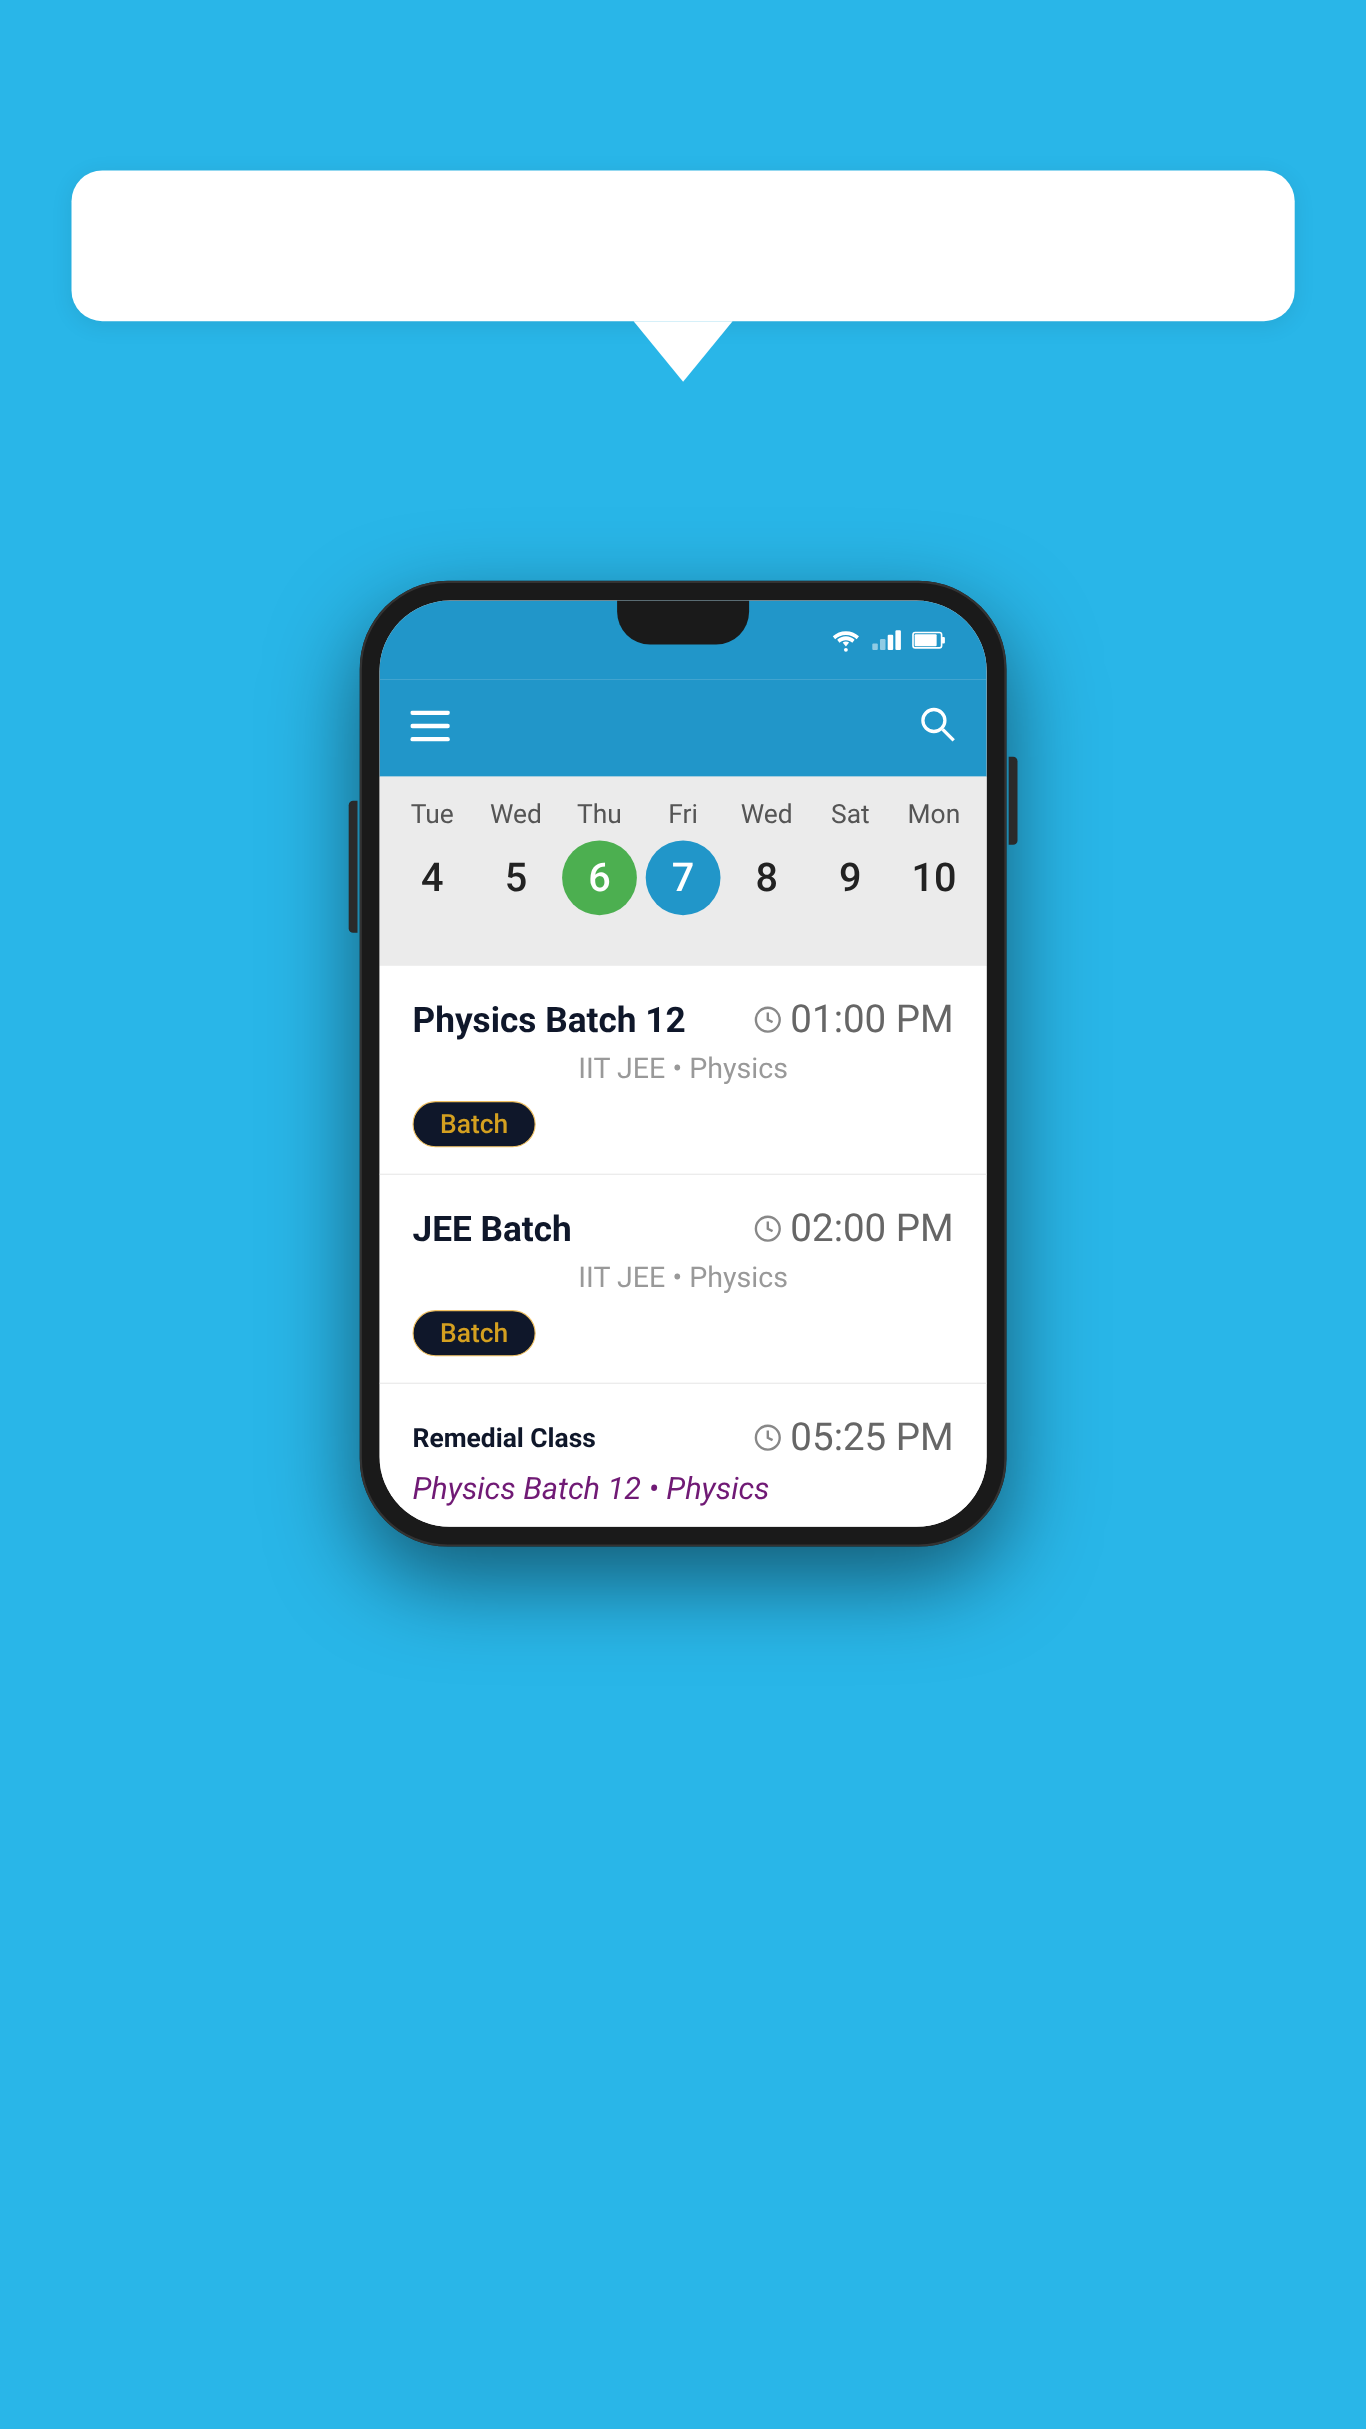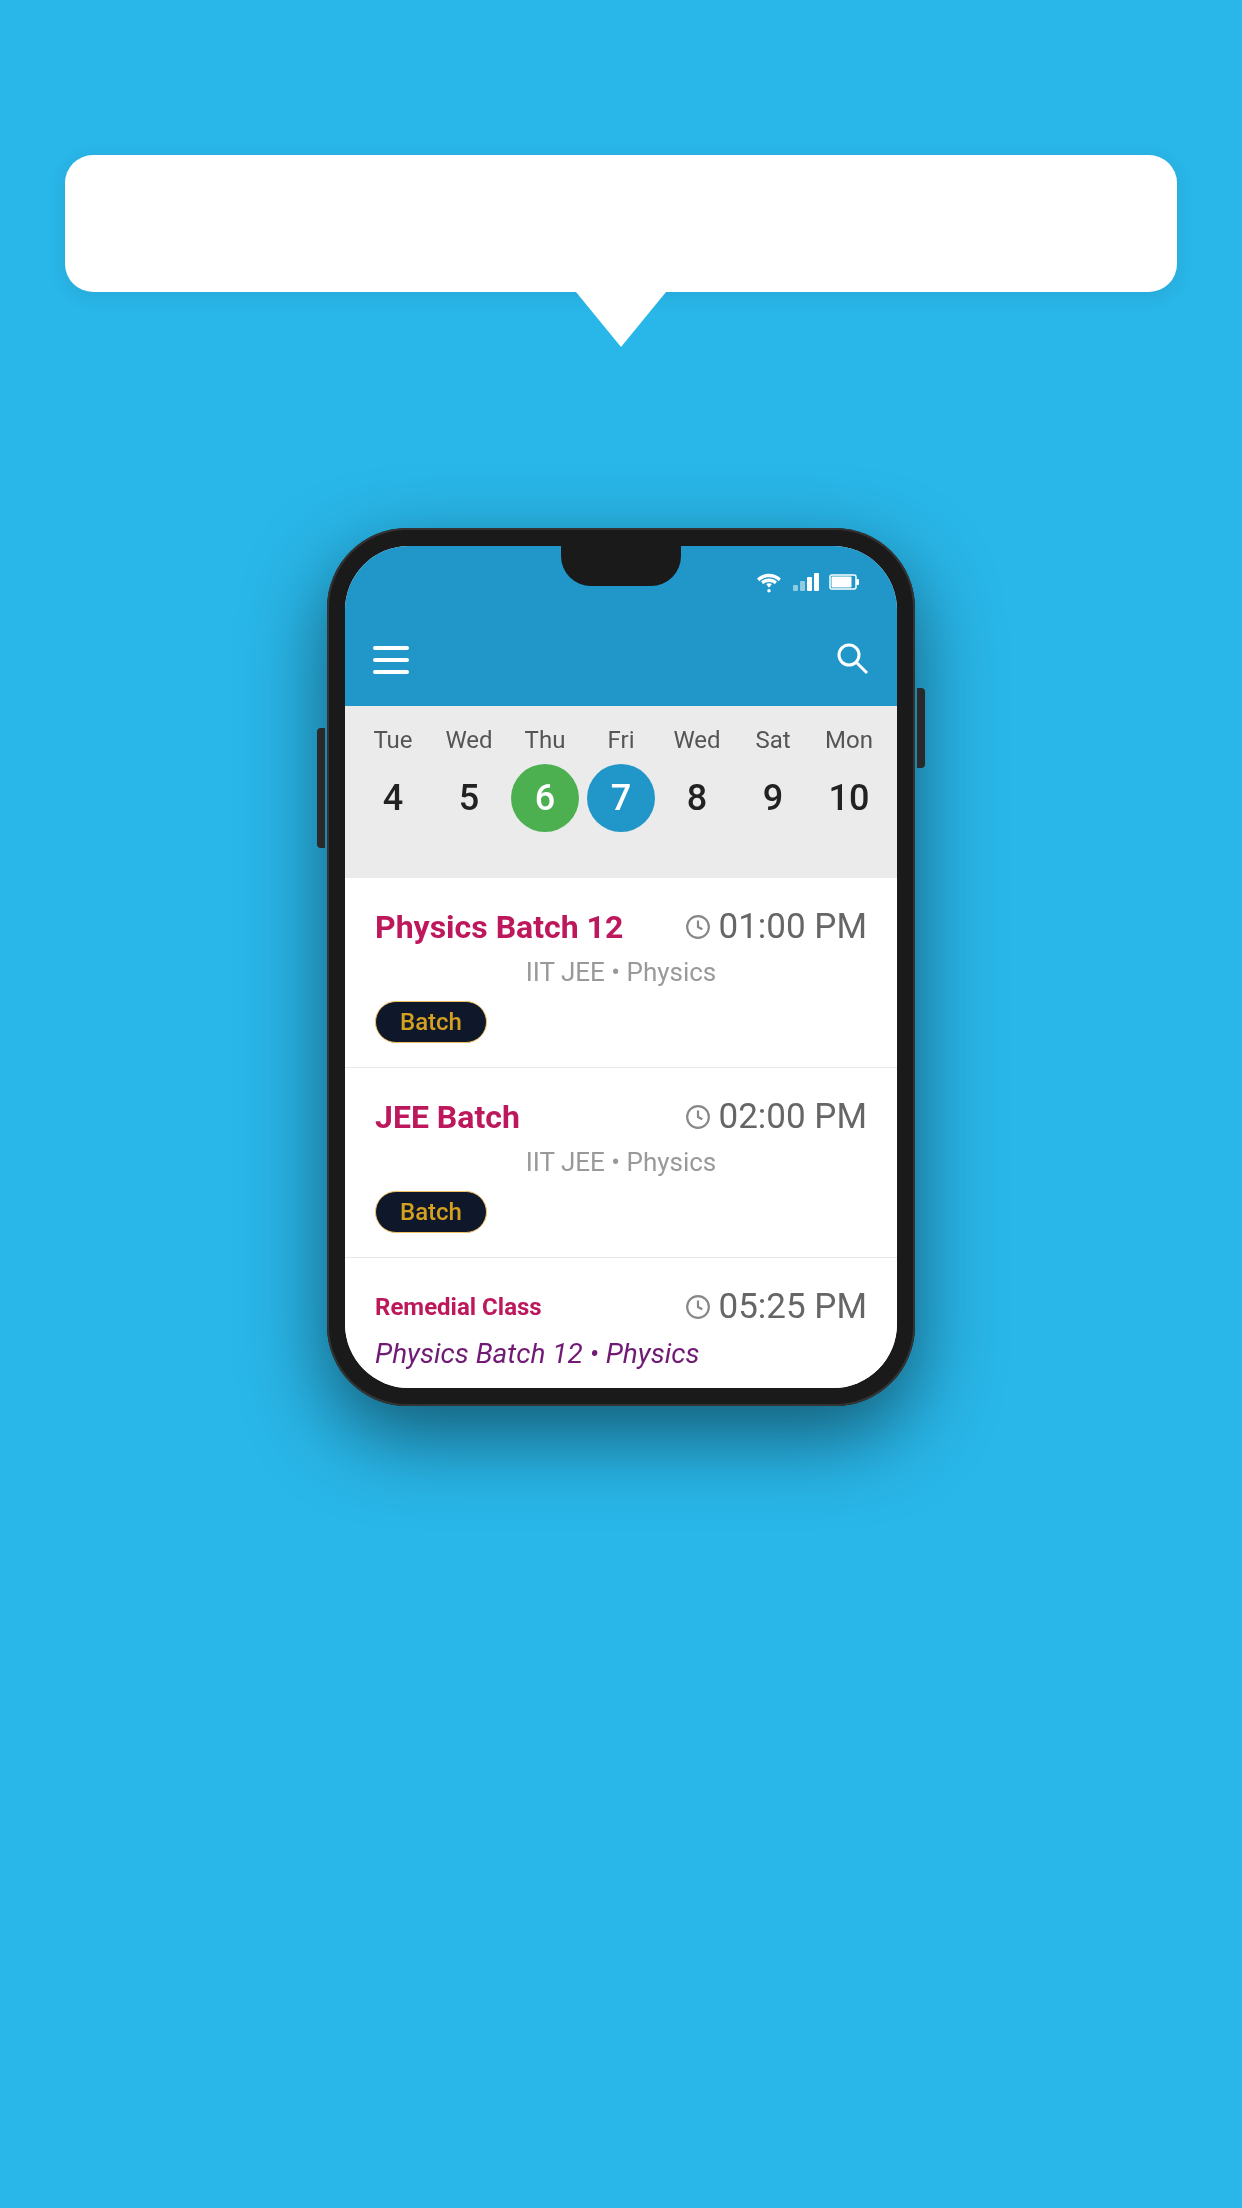--- a/index.html
+++ b/index.html
@@ -256,21 +256,21 @@
     .schedule-item-header {
       display: flex;
       justify-content: space-between;
       align-items: center;
       margin-bottom: 10px;
     }
 
     .schedule-item-title {
       font-size: 32px;
       font-weight: 700;
-      color: #be185d;
+      color: #0f172a;
     }
 
     .schedule-item-time {
       display: flex;
       align-items: center;
       gap: 8px;
       color: #666;
       font-size: 35px;
     }
 

